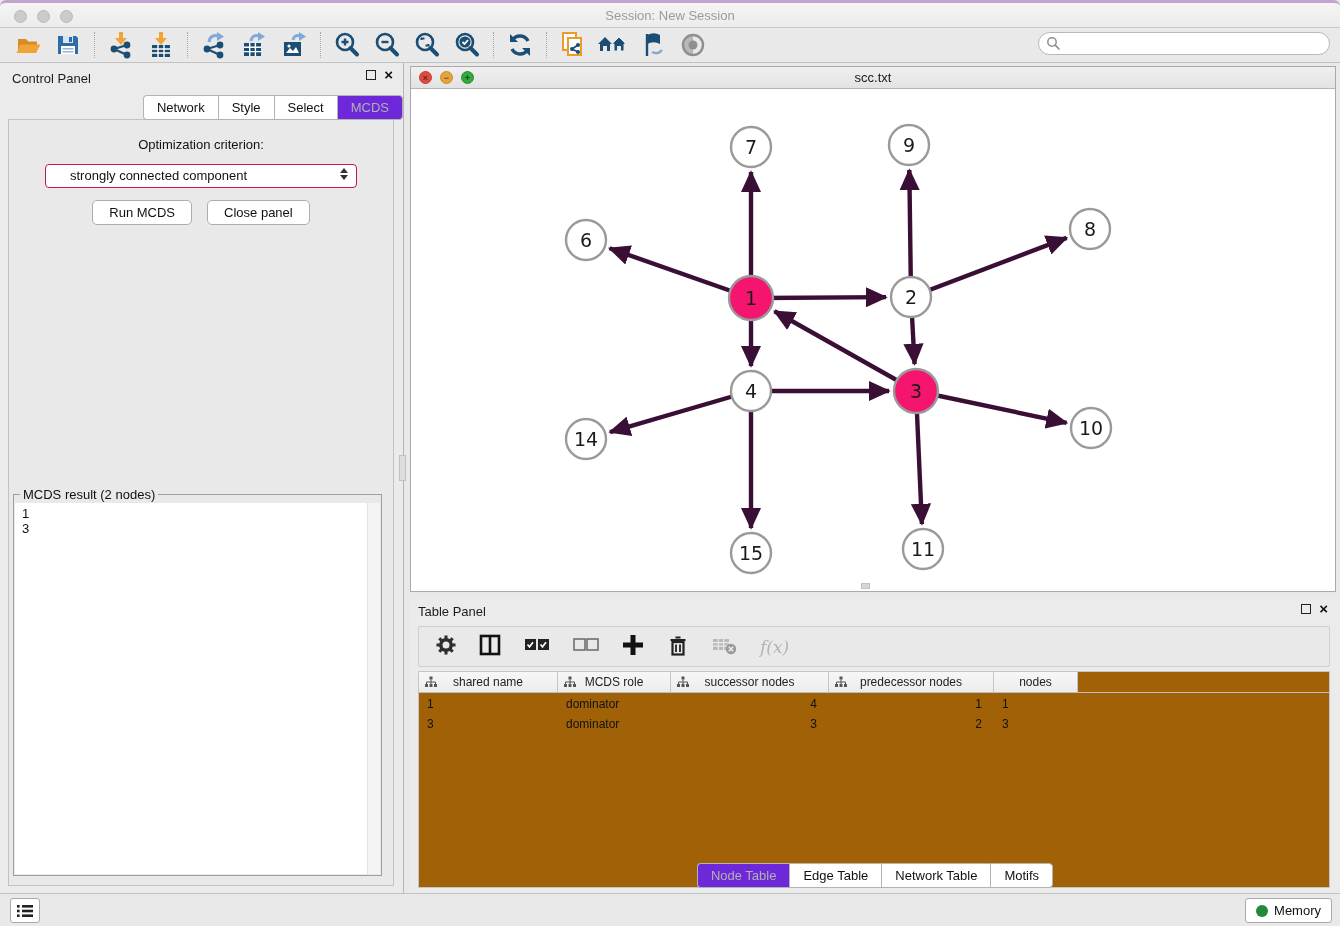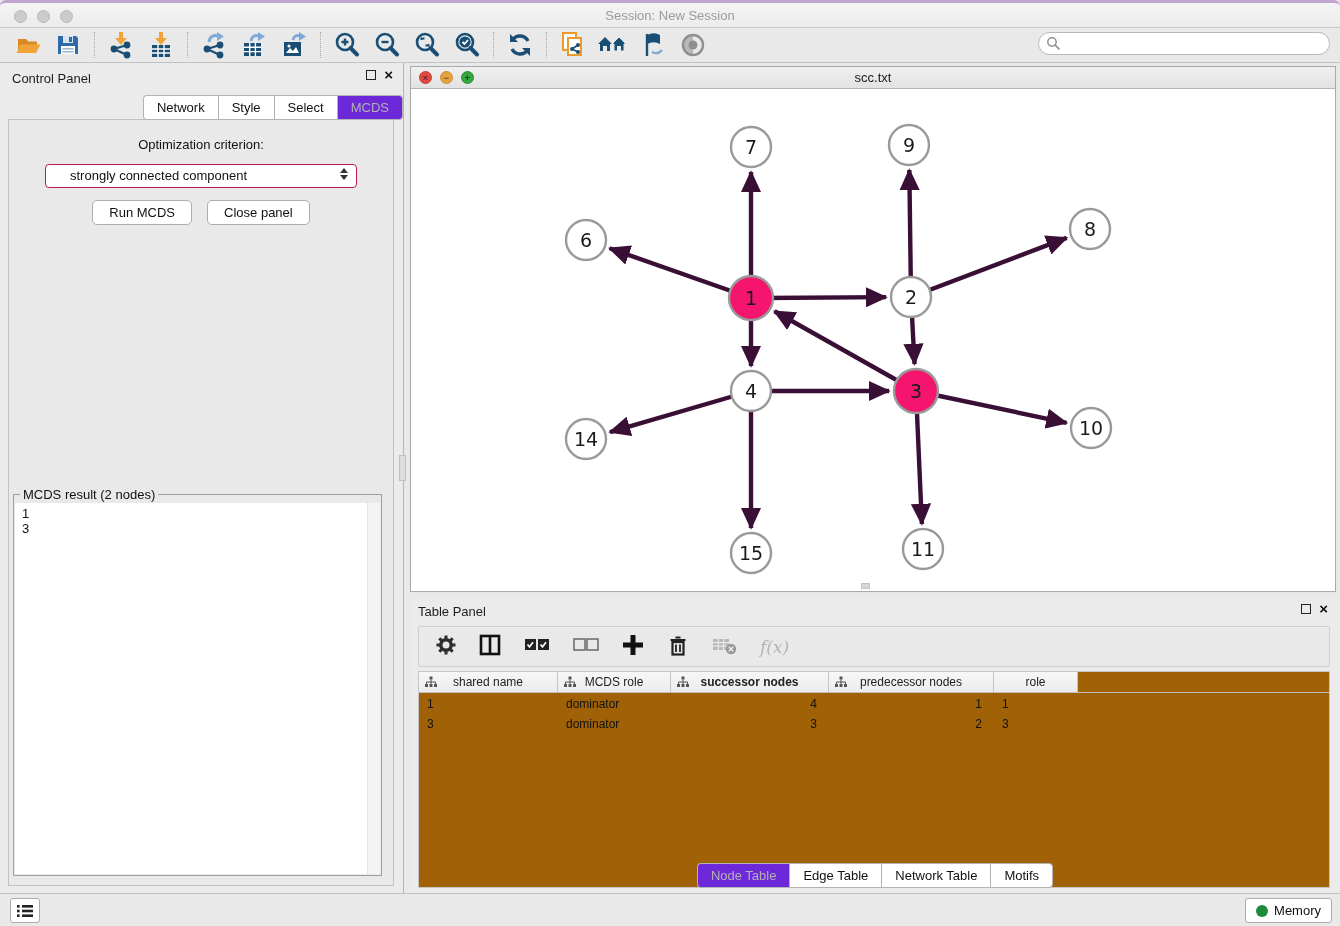--- a/index.html
+++ b/index.html
@@ -484,42 +484,42 @@
         <div class="th" style="width: 113px;">
           <svg width="12" height="12" class="tree-ic">
             <rect x="4.5" y="0.5" width="3" height="3" fill="#555"></rect>
             <path d="M6 3.5 v2.5 M1.5 6 h9 M1.5 6 v2 M6 6 v2 M10.5 6 v2" stroke="#555" stroke-width="1" fill="none"></path>
             <rect x="0" y="8" width="3" height="3" fill="#555"></rect>
             <rect x="4.5" y="8" width="3" height="3" fill="#555"></rect>
             <rect x="9" y="8" width="3" height="3" fill="#555"></rect>
           </svg>
           <span>MCDS role</span>
         </div>
-        <div class="th" style="width: 158px; font-weight: bold;">
+        <div class="th" style="width: 158px;">
           <svg width="12" height="12" class="tree-ic">
             <rect x="4.5" y="0.5" width="3" height="3" fill="#555"></rect>
             <path d="M6 3.5 v2.5 M1.5 6 h9 M1.5 6 v2 M6 6 v2 M10.5 6 v2" stroke="#555" stroke-width="1" fill="none"></path>
             <rect x="0" y="8" width="3" height="3" fill="#555"></rect>
             <rect x="4.5" y="8" width="3" height="3" fill="#555"></rect>
             <rect x="9" y="8" width="3" height="3" fill="#555"></rect>
           </svg>
           <span>successor nodes</span>
         </div>
         <div class="th" style="width: 165px;">
           <svg width="12" height="12" class="tree-ic">
             <rect x="4.5" y="0.5" width="3" height="3" fill="#555"></rect>
             <path d="M6 3.5 v2.5 M1.5 6 h9 M1.5 6 v2 M6 6 v2 M10.5 6 v2" stroke="#555" stroke-width="1" fill="none"></path>
             <rect x="0" y="8" width="3" height="3" fill="#555"></rect>
             <rect x="4.5" y="8" width="3" height="3" fill="#555"></rect>
             <rect x="9" y="8" width="3" height="3" fill="#555"></rect>
           </svg>
           <span>predecessor nodes</span>
         </div>
         <div class="th" style="width: 84px;">
-          <span>role</span>
+          <span>nodes</span>
         </div>
       </div>
     <div id="tp-body">
         <div class="tr">
           <div class="td left" style="width: 139px;">1</div>
           <div class="td left" style="width: 113px;">dominator</div>
           <div class="td right" style="width: 158px;">4</div>
           <div class="td right" style="width: 165px;">1</div>
           <div class="td left" style="width: 84px;">1</div>
         </div>

